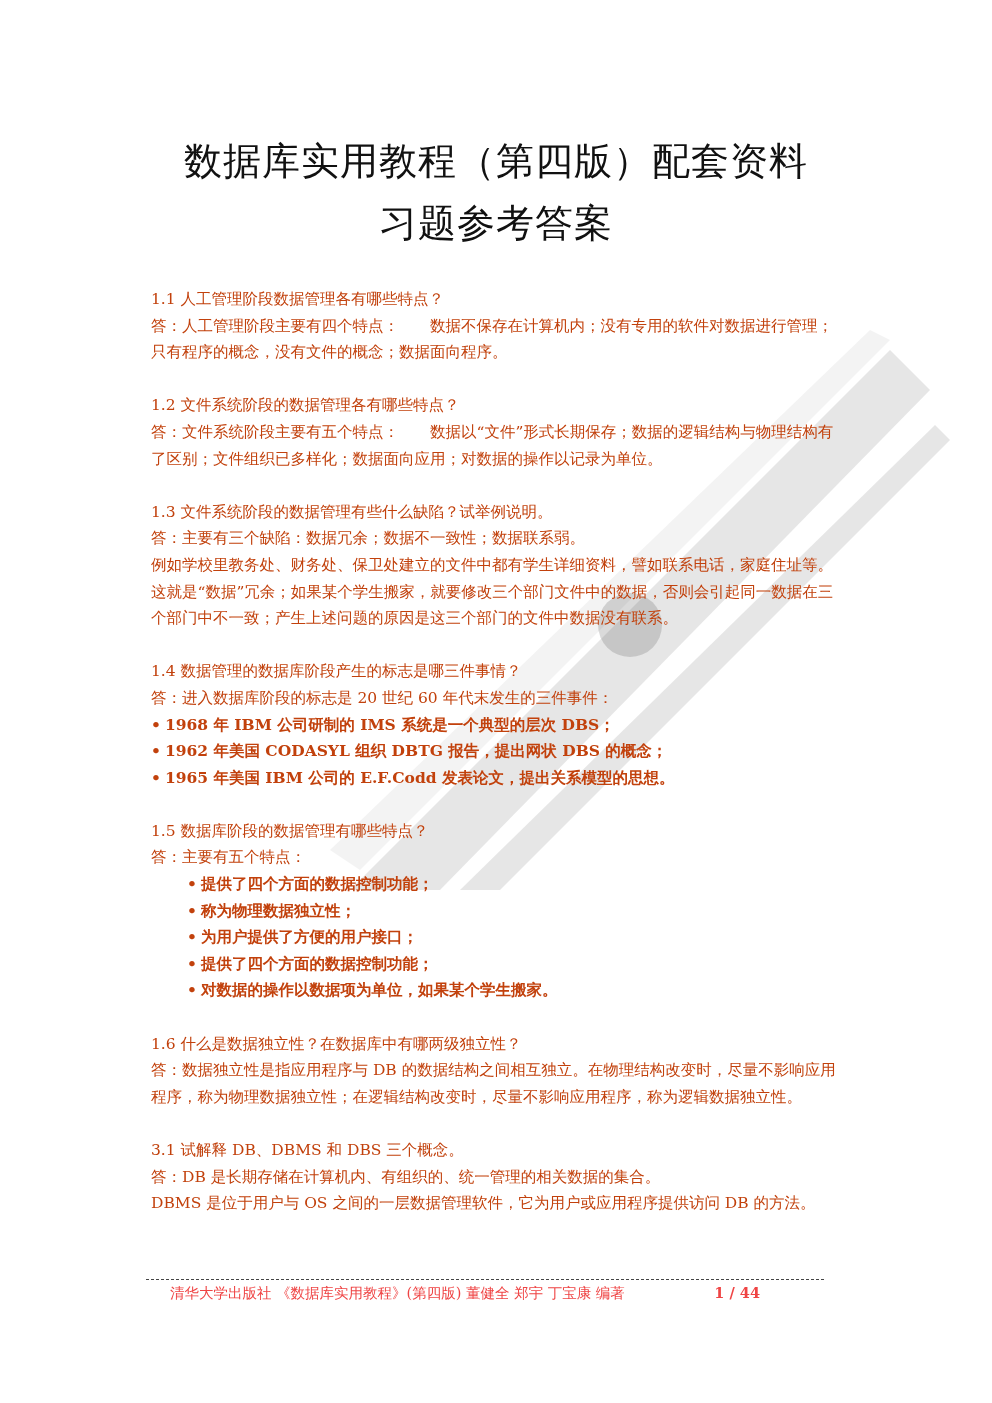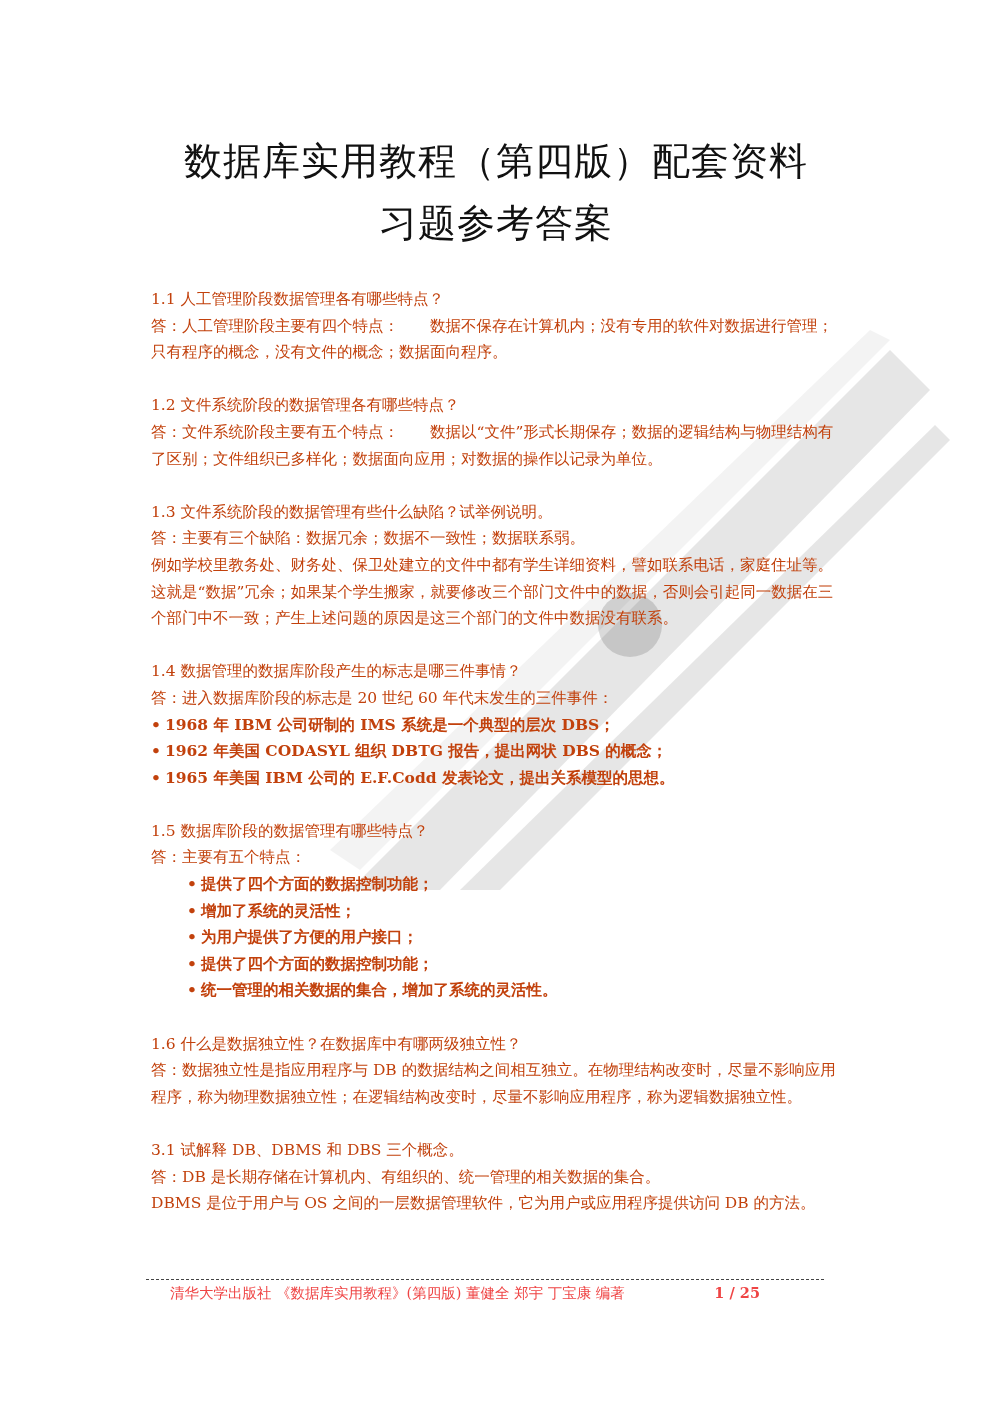--- a/index.html
+++ b/index.html
@@ -126,39 +126,39 @@
         <li><span class="dot">•</span><span>1962 年美国 CODASYL 组织 DBTG 报告，提出网状 DBS 的概念；</span></li>
         <li><span class="dot">•</span><span>1965 年美国 IBM 公司的 E.F.Codd 发表论文，提出关系模型的思想。</span></li>
       </ul>
     </div>
 
     <div class="section">
       <p class="q">1.5  数据库阶段的数据管理有哪些特点？</p>
       <p class="a">答：主要有五个特点：</p>
       <ul class="bullets indent">
         <li><span class="dot">•</span><span>提供了四个方面的数据控制功能；</span></li>
-        <li><span class="dot">•</span><span>增加了系统的灵活性；</span></li>
+        <li><span class="dot">•</span><span>称为物理数据独立性；</span></li>
         <li><span class="dot">•</span><span>为用户提供了方便的用户接口；</span></li>
         <li><span class="dot">•</span><span>提供了四个方面的数据控制功能；</span></li>
-        <li><span class="dot">•</span><span>统一管理的相关数据的集合，增加了系统的灵活性。</span></li>
+        <li><span class="dot">•</span><span>对数据的操作以数据项为单位，如果某个学生搬家。</span></li>
       </ul>
     </div>
 
     <div class="section">
       <p class="q">1.6  什么是数据独立性？在数据库中有哪两级独立性？</p>
       <p class="a">答：数据独立性是指应用程序与 DB 的数据结构之间相互独立。在物理结构改变时，尽量不影响应用程序，称为物理数据独立性；在逻辑结构改变时，尽量不影响应用程序，称为逻辑数据独立性。</p>
     </div>
 
     <div class="section">
       <p class="q">3.1  试解释 DB、DBMS 和 DBS 三个概念。</p>
       <p class="a">答：DB 是长期存储在计算机内、有组织的、统一管理的相关数据的集合。</p>
       <p class="p">DBMS 是位于用户与 OS 之间的一层数据管理软件，它为用户或应用程序提供访问 DB 的方法。</p>
     </div>
 
   </div>
 
   <div class="footer-rule"></div>
   <div class="footer">
     <span>清华大学出版社  《数据库实用教程》(第四版)  董健全 郑宇 丁宝康 编著</span>
-    <span class="pager">1 / 25</span>
+    <span class="pager">1 / 44</span>
   </div>
 
 </div>
 
 </body></html>

